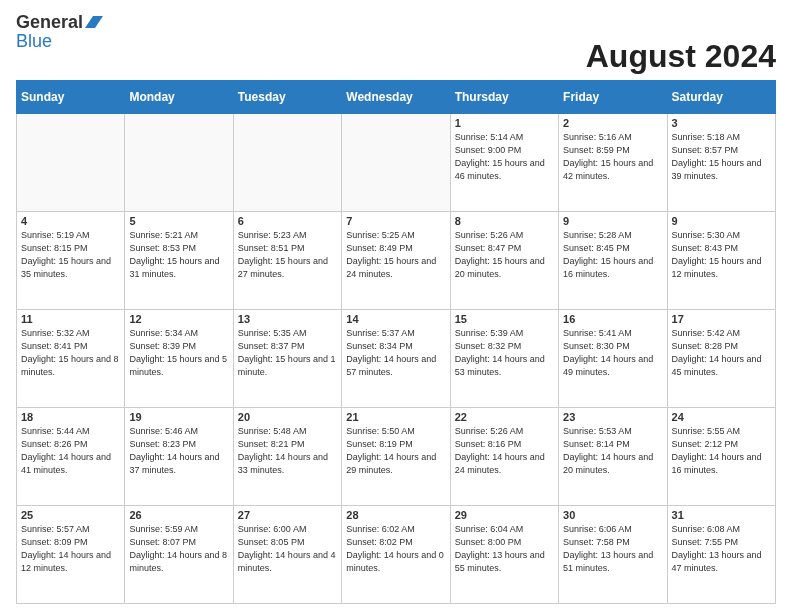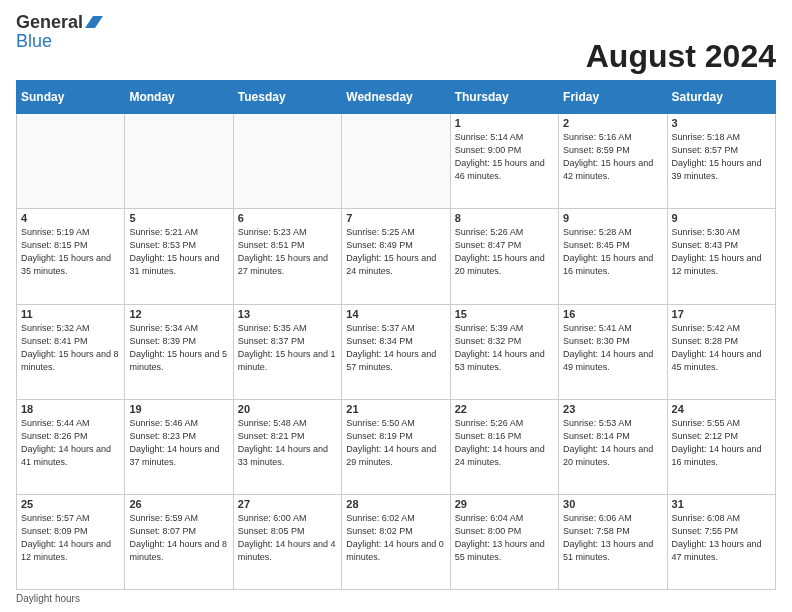--- a/index.html
+++ b/index.html
@@ -256,16 +256,13 @@
             <div class="day-info"><span>Sunrise: 6:06 AM</span><br><span>Sunset: 7:58 PM</span><br><span>Daylight: 13 hours and 51 minutes.</span></div>
           </td>
           <td>
             <span class="day-num">31</span>
             <div class="day-info"><span>Sunrise: 6:08 AM</span><br><span>Sunset: 7:55 PM</span><br><span>Daylight: 13 hours and 47 minutes.</span></div>
           </td>
         </tr>
       </tbody>
   </table>
 
-  <div class="footer-note">
-    <span>Daylight hours</span>
-  </div>
 </div>
 
 </body></html>

